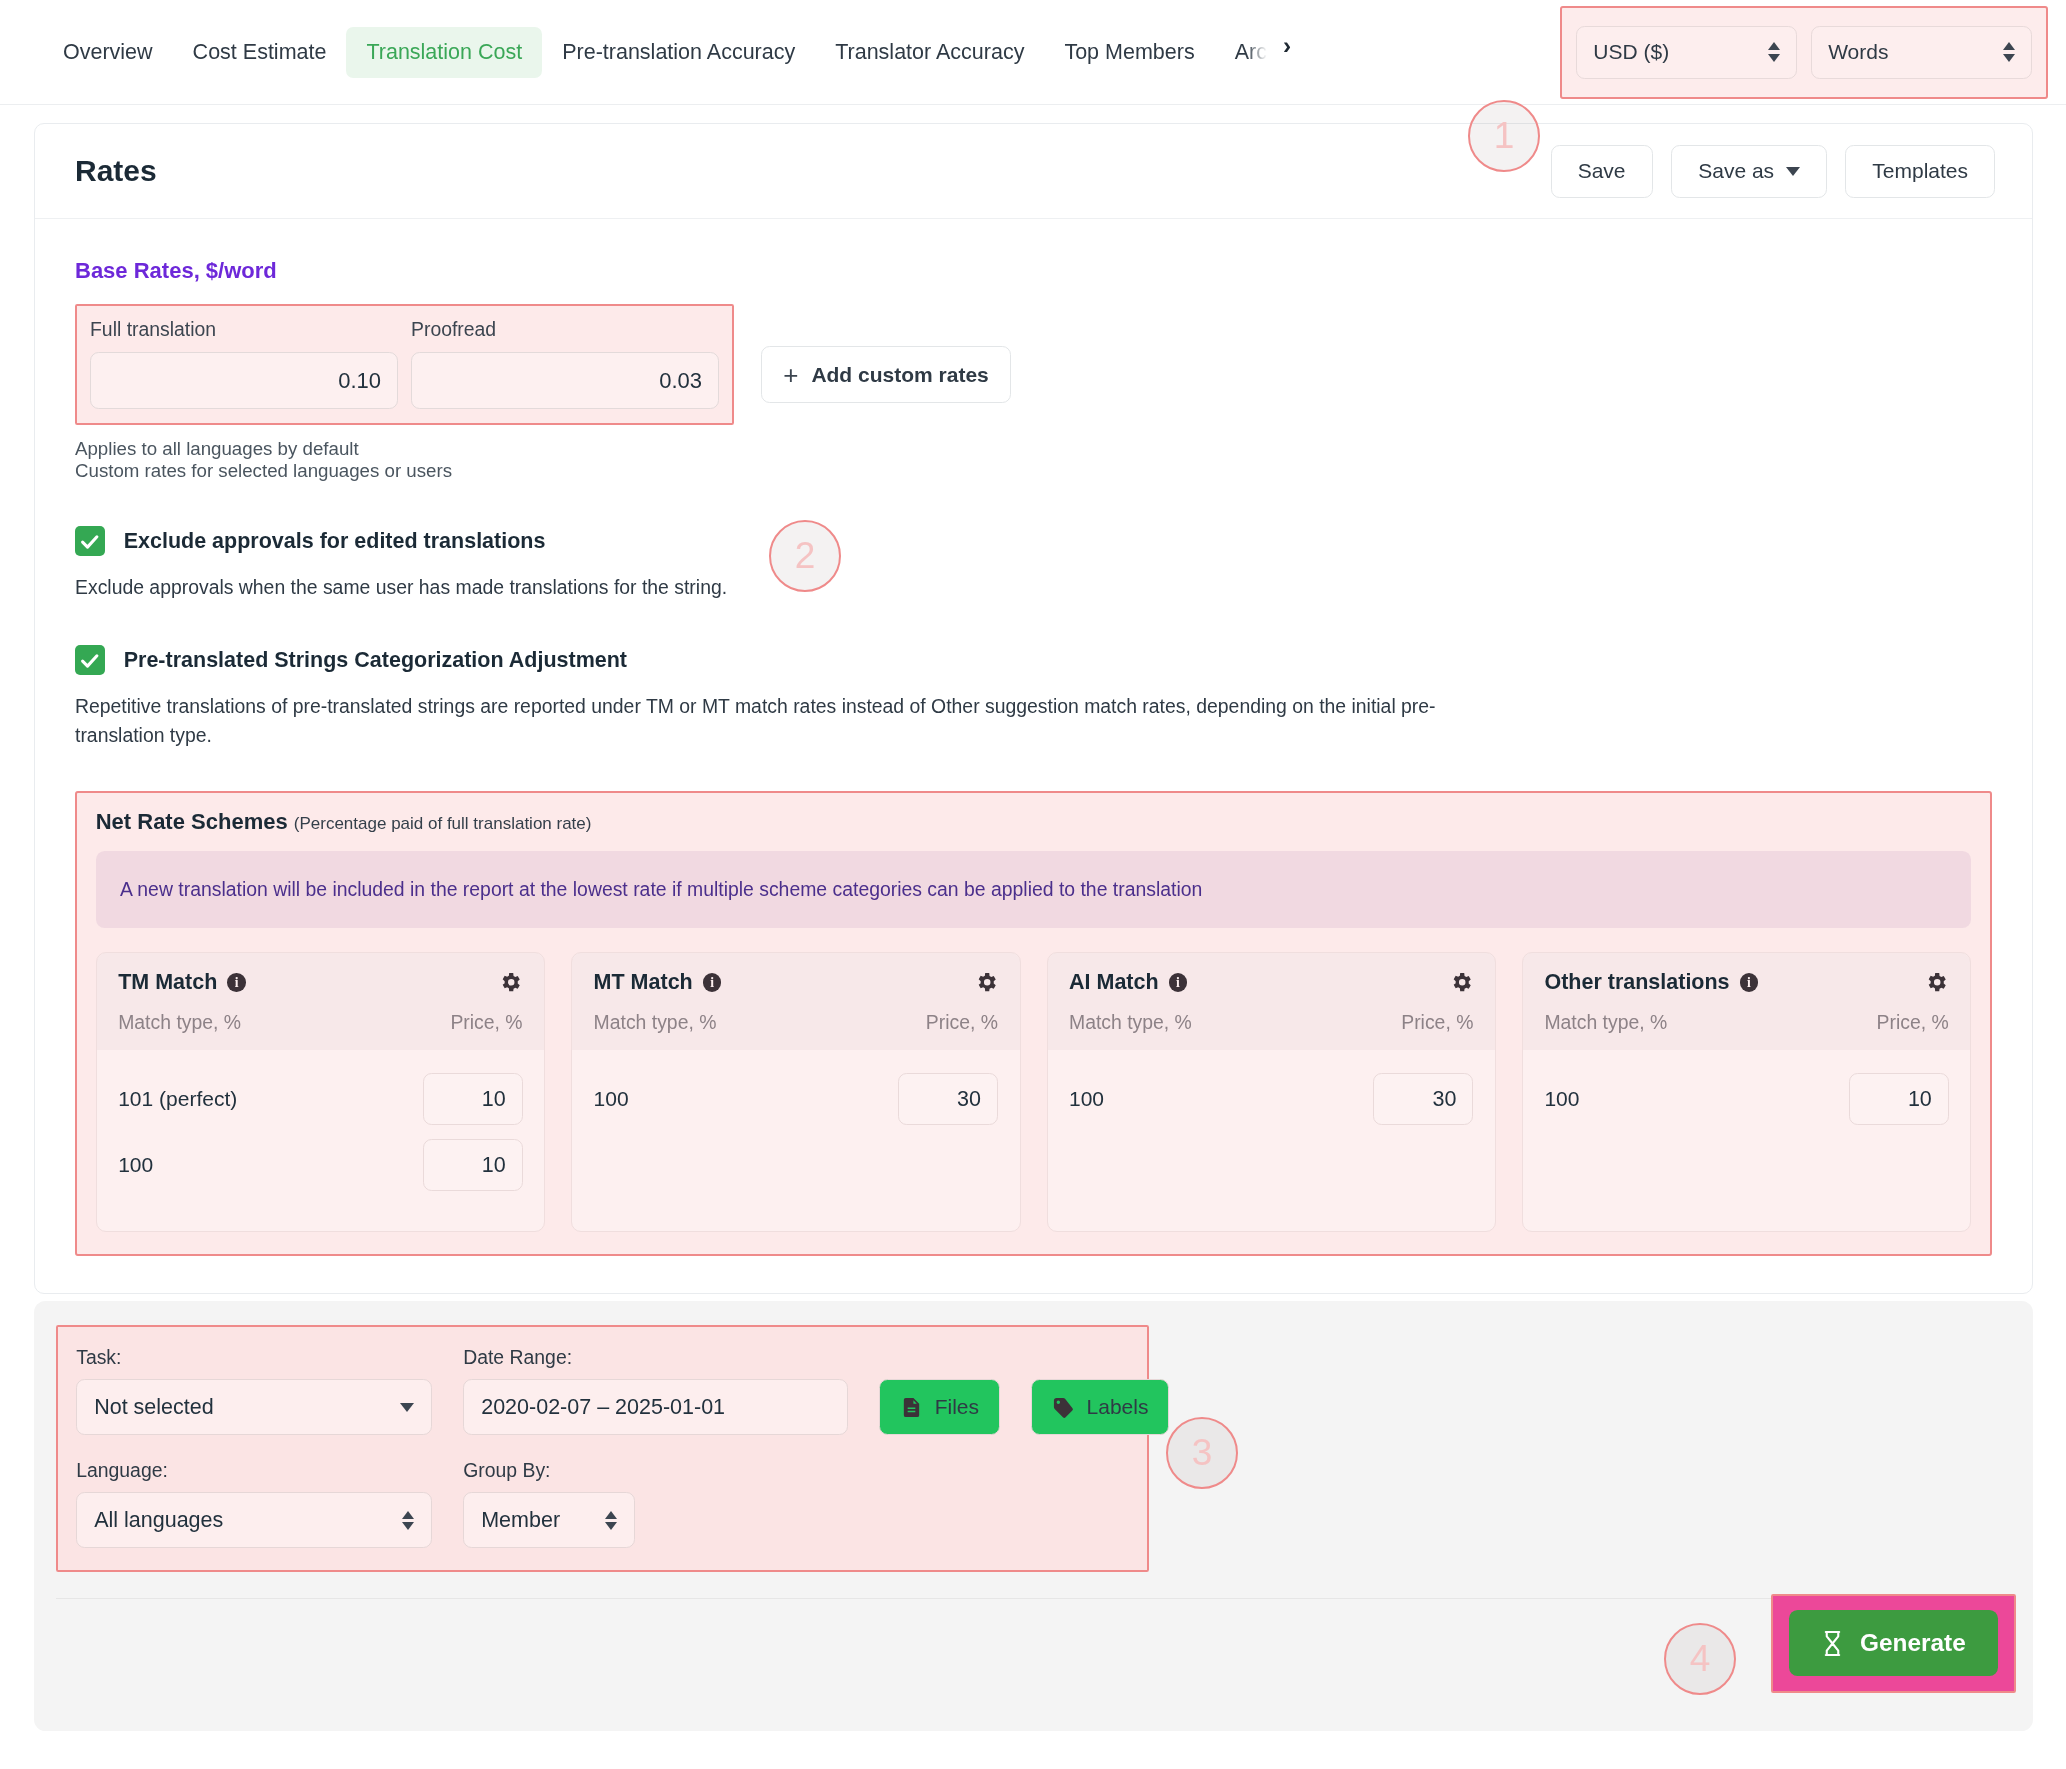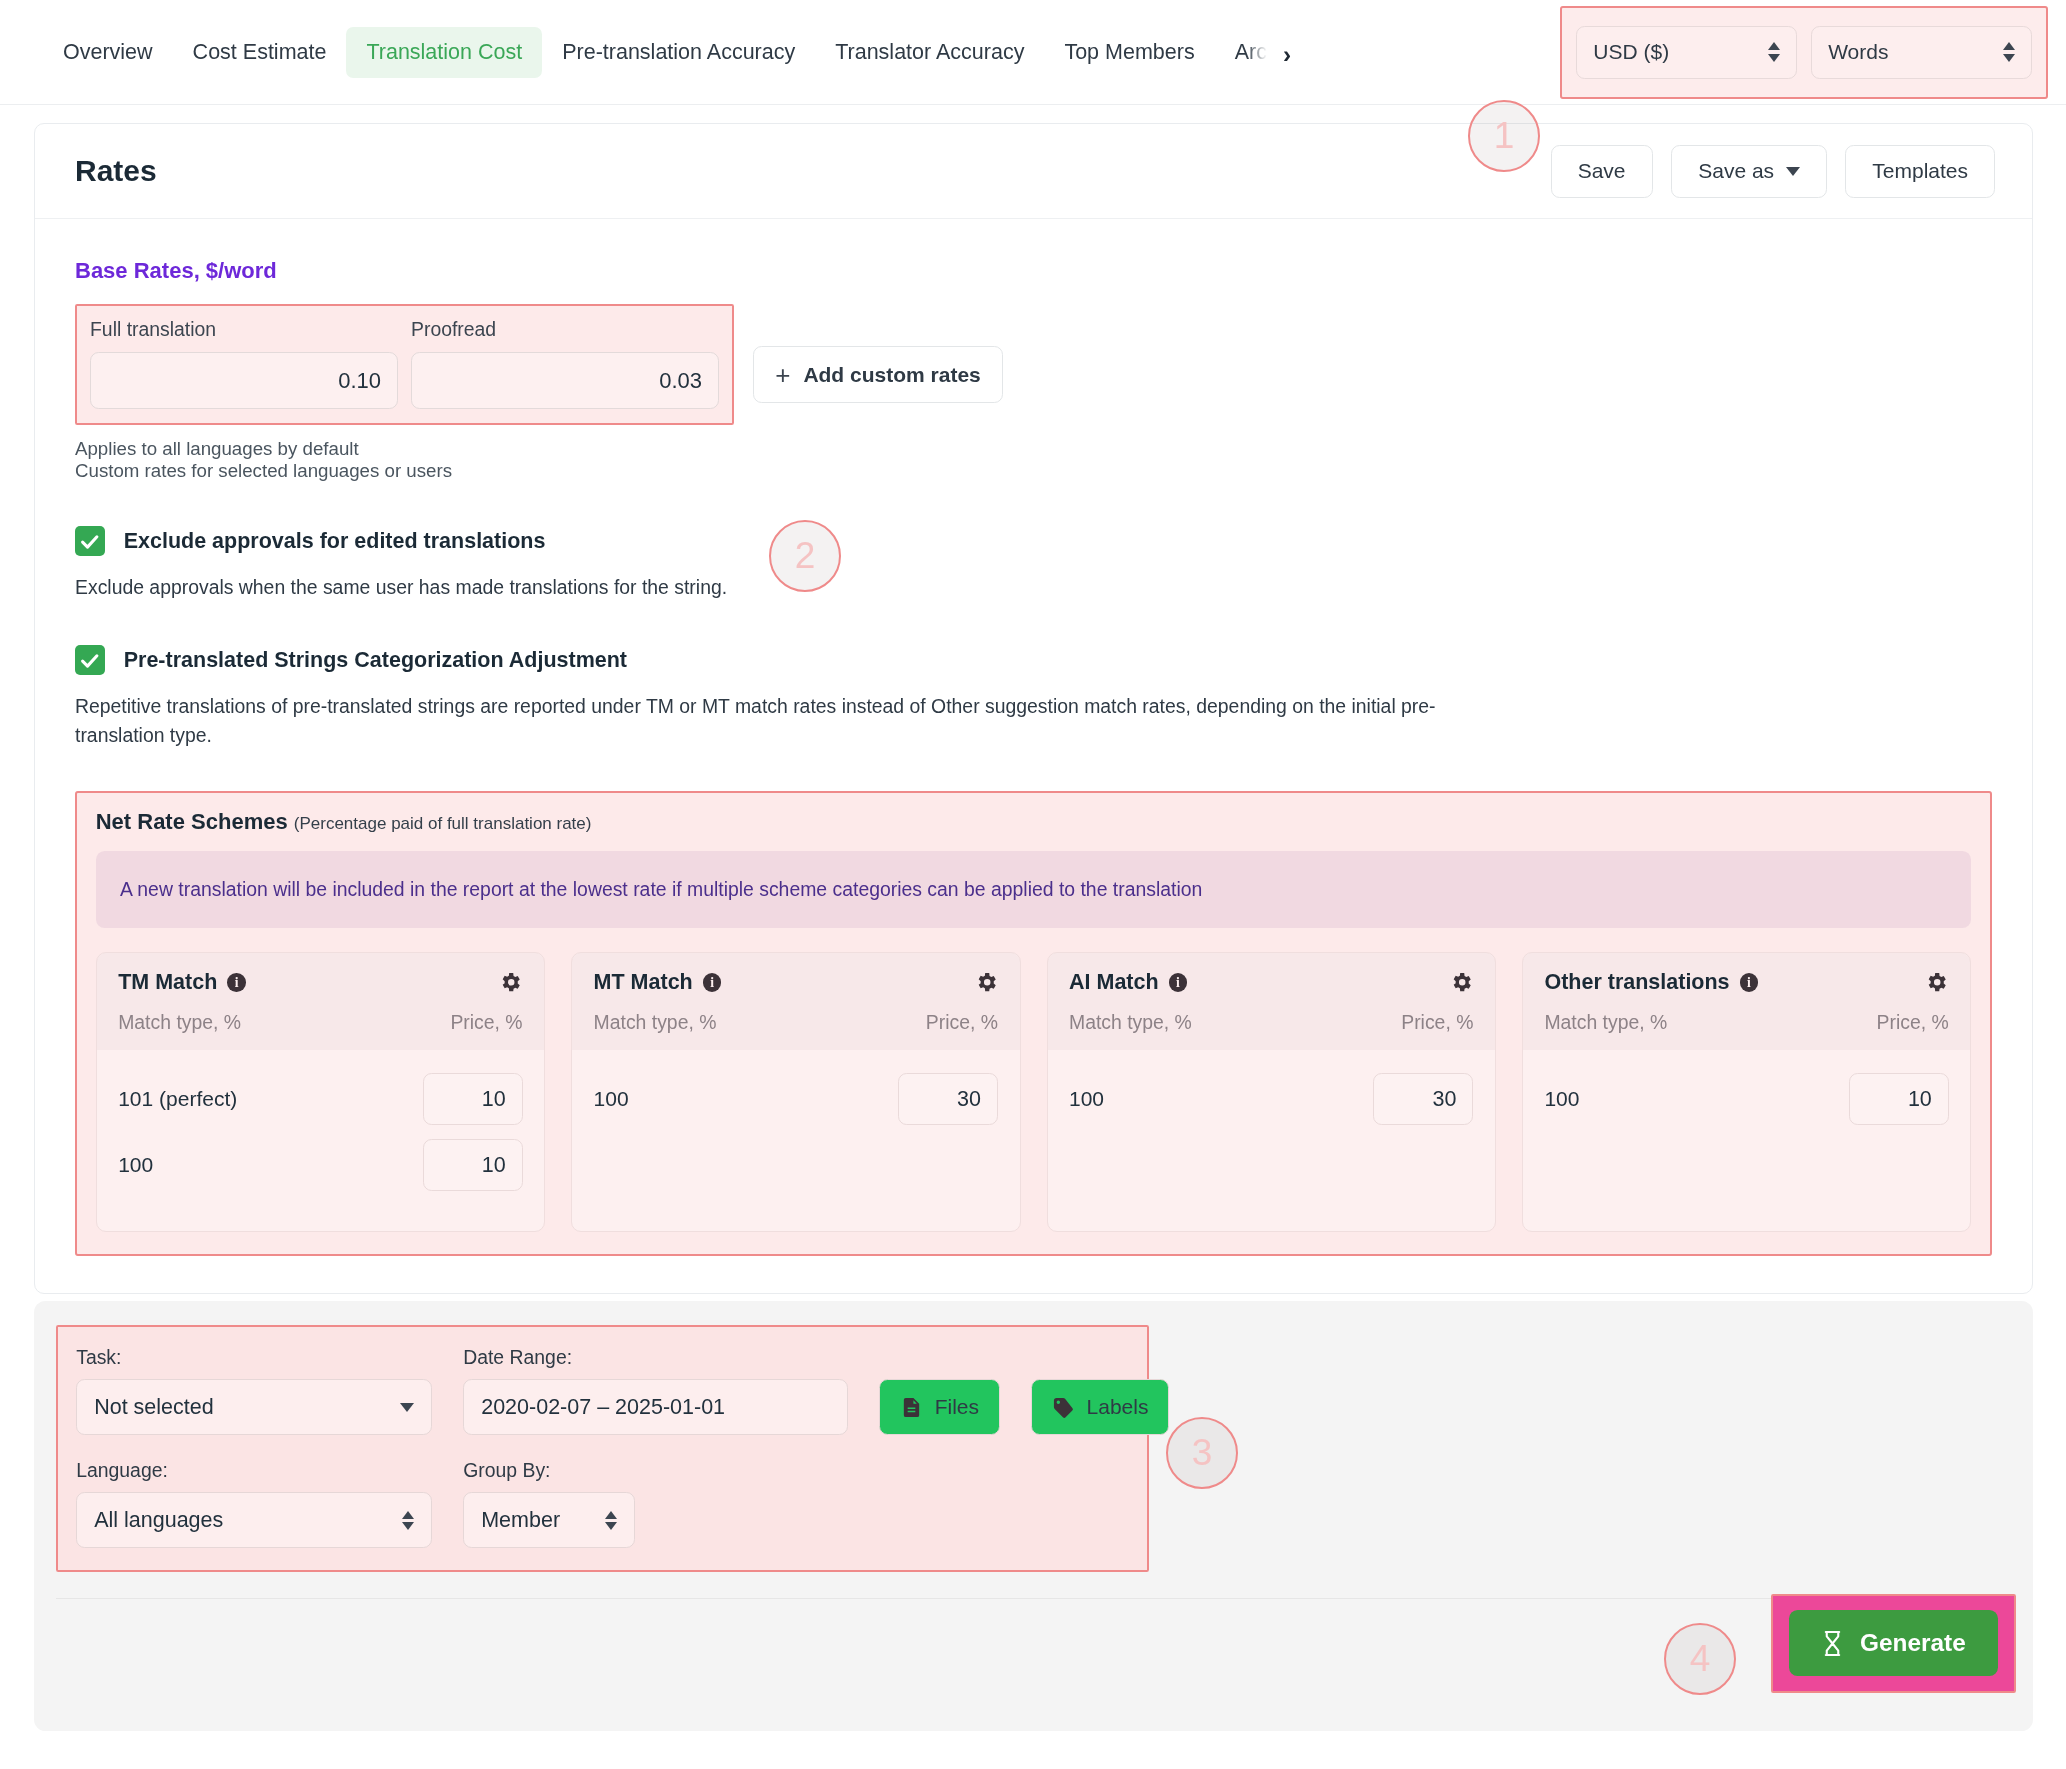--- a/index.html
+++ b/index.html
@@ -15,21 +15,21 @@
 
   
   .tabbar {
     position: relative;
     height: 105px;
     display: flex;
     align-items: center;
     border-bottom: 1.4px solid #eceef0;
     padding: 0 0 0 43px;
   }
-  .tabs { display:flex; align-items:flex-end; gap: 0px; }
+  .tabs { display:flex; align-items:flex-start; gap: 0px; }
   .tab {
     font-size: 21.5px;
     color: #2f3a45;
     padding: 13px 20px;
     border-radius: 7.2px;
     white-space: nowrap;
     cursor: pointer;
   }
   .tab.active { color:#3aa757; background:#eaf6ec; }
   .tab.truncated {
@@ -116,21 +116,21 @@
     padding: 0 26px; cursor:pointer; gap:11.5px;
     white-space: nowrap;
   }
   .caret-dn { width:0;height:0;border-left:7.2px solid transparent;border-right:7.2px solid transparent;border-top:9.3px solid #3c4550; }
 
   .card-body { padding: 39px 40px 37px 40px; }
 
   .sec-title { font-size: 22px; font-weight: bold; color:#6d28d9; margin-bottom: 20px; }
 
   
-  .baserow { display:flex; align-items:flex-start; gap:0; }
+  .baserow { display:flex; align-items:flex-start; gap:8px; }
   .baseblock {
     background:#fdeaea; border:2.9px solid #ef8a8a; border-radius:2.2px;
     padding: 11.5px 13px 14.3px 13px;
     display:flex; gap: 13px;
   }
   .field { width: 308px; }
   .field-lbl { font-size: 19.4px; color:#3c4550; margin-bottom: 11.5px; }
   .inp {
     height: 57px; border:1.4px solid #e3dada; border-radius:8.6px;
     background:#fdf0f0;

